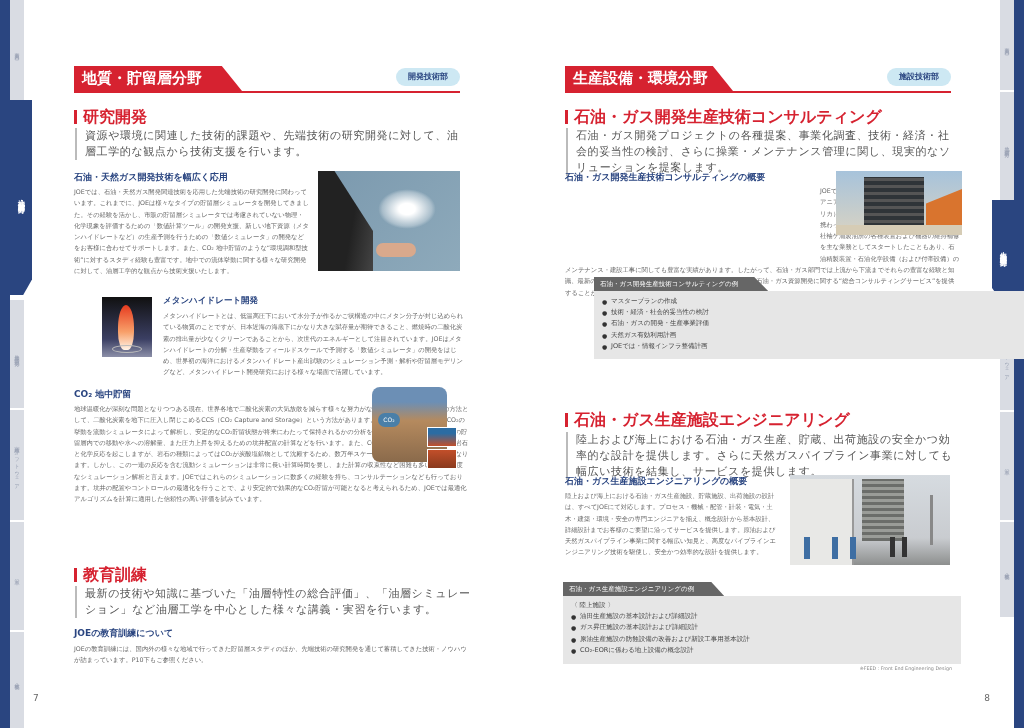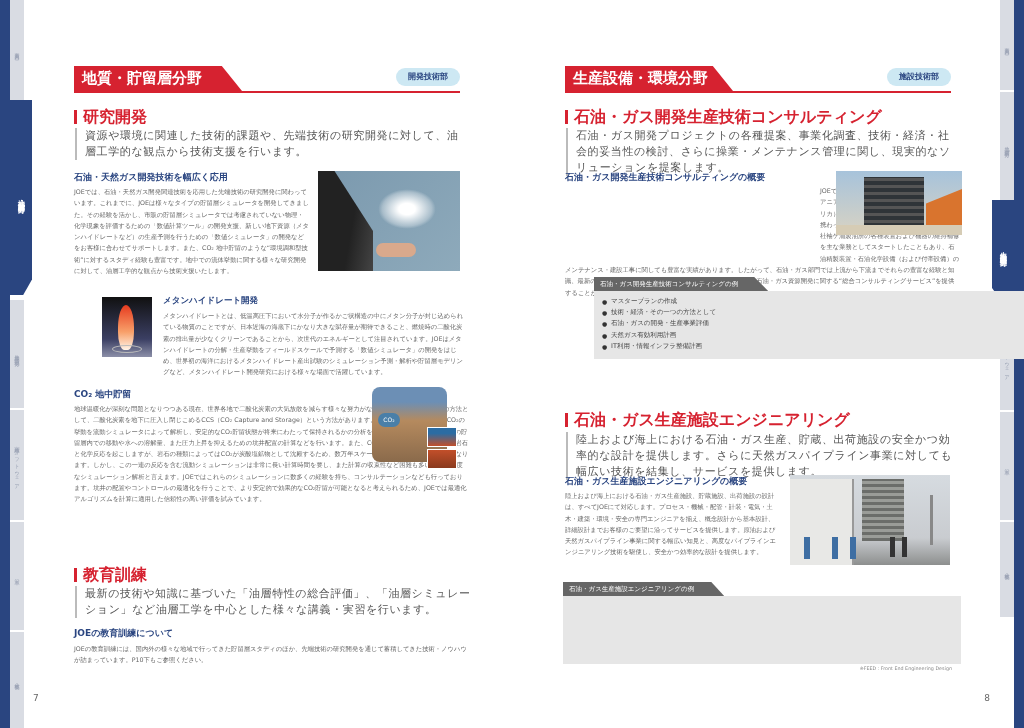--- a/index.html
+++ b/index.html
@@ -136,24 +136,24 @@
 <div class="photo" style="left:836px;top:171px;width:126px;height:64px;background:linear-gradient(#a7c3db,#d9d3c3)">
   <div style="position:absolute;left:28px;top:6px;width:60px;height:50px;background:repeating-linear-gradient(0deg,#2f3438 0 4px,#555 4px 7px)"></div>
   <div style="position:absolute;left:90px;top:18px;width:36px;height:36px;background:#d9742e;clip-path:polygon(0 40%,100% 0,100% 100%,0 100%)"></div>
   <div style="position:absolute;left:0;top:54px;width:126px;height:10px;background:#d6ccb5"></div>
 </div>
 
 <div class="ex-box" style="left:594px;top:291px;width:473px;height:68px">
   <div class="ex-label">石油・ガス開発生産技術コンサルティングの例</div>
   <ul class="ex-col" style="left:8px;top:5px">
     <li>マスタープランの作成</li>
-    <li>技術・経済・その一つの方法として</li>
+    <li>技術・経済・社会的妥当性の検討</li>
     <li>石油・ガスの開発・生産事業評価</li>
     <li>天然ガス有効利用計画</li>
-    <li>IT利用・情報インフラ整備計画</li>
+    <li>JOEでは・情報インフラ整備計画</li>
   </ul>
 </div>
 
 <div class="h-red" style="left:565px;top:413px">石油・ガス生産施設エンジニアリング</div>
 <div class="lead" style="left:566px;top:432px;width:395px">陸上および海上における石油・ガス生産、貯蔵、出荷施設の安全かつ効率的な設計を提供します。さらに天然ガスパイプライン事業に対しても幅広い技術を結集し、サービスを提供します。</div>
 
 <div class="h-blue" style="left:565px;top:475px">石油・ガス生産施設エンジニアリングの概要</div>
 <div class="body-text" style="left:565px;top:490px;width:213px">陸上および海上における石油・ガス生産施設、貯蔵施設、出荷施設の設計は、すべてJOEにて対応します。プロセス・機械・配管・計装・電気・土木・建築・環境・安全の専門エンジニアを揃え、概念設計から基本設計、詳細設計までお客様のご要望に沿ってサービスを提供します。原油および天然ガスパイプライン事業に関する幅広い知見と、高度なパイプラインエンジニアリング技術を駆使し、安全かつ効率的な設計を提供します。</div>
 <div class="photo" style="left:790px;top:475px;width:160px;height:90px;background:linear-gradient(#d6dbe0,#c9ccd0 70%,#8d8f8e)">
   <div style="position:absolute;left:0;top:4px;width:64px;height:86px;background:#e8e8e6;border-right:2px solid #999"></div>
@@ -161,16 +161,23 @@
   <div style="position:absolute;left:140px;top:20px;width:3px;height:50px;background:#888"></div>
   <div style="position:absolute;left:14px;top:62px;width:6px;height:22px;background:#3e6ea3"></div>
   <div style="position:absolute;left:42px;top:62px;width:6px;height:22px;background:#3e6ea3"></div>
   <div style="position:absolute;left:60px;top:62px;width:6px;height:22px;background:#3e6ea3"></div>
   <div style="position:absolute;left:100px;top:62px;width:5px;height:20px;background:#333"></div>
   <div style="position:absolute;left:112px;top:62px;width:5px;height:20px;background:#333"></div>
 </div>
 
 <div class="ex-box" style="left:563px;top:596px;width:398px;height:68px">
   <div class="ex-label">石油・ガス生産施設エンジニアリングの例</div>
+  <ul class="ex-col" style="left:8px;top:4px">
+    <li class="sub">〈 陸上施設 〉</li>
+    <li>油田生産施設の基本設計および詳細設計</li>
+    <li>ガス昇圧施設の基本設計および詳細設計</li>
+    <li>原油生産施設の防蝕設備の改善および新設工事用基本設計</li>
+    <li>CO₂-EORに係わる地上設備の概念設計</li>
+  </ul>
 </div>
 <div class="note" style="right:72px;top:666px">※FEED : Front End Engineering Design</div>
 
 <div class="page-num" style="right:34px">8</div>
 
 </body></html>

